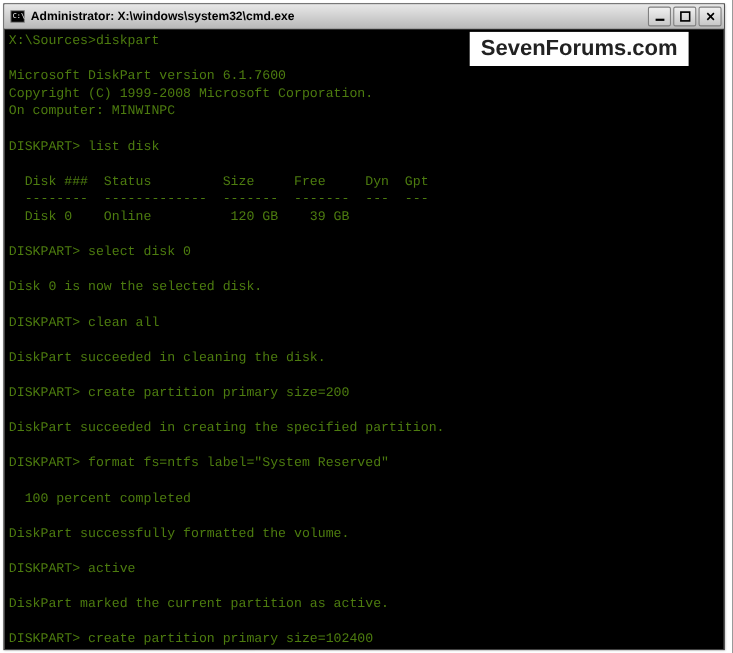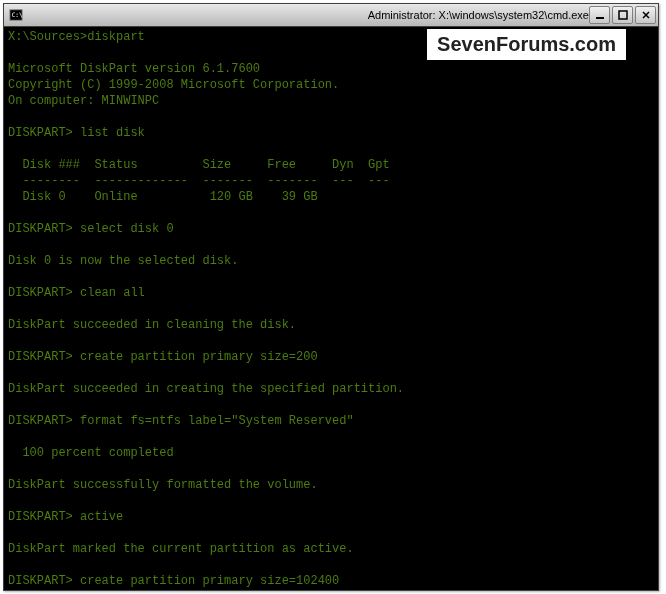--- a/index.html
+++ b/index.html
@@ -43,24 +43,23 @@
       width: 16px;
       height: 16px;
       margin-right: 4px;
       display: inline-flex;
       align-items: center;
       justify-content: center;
     }
     .titlebar-icon svg { width: 14px; height: 14px; }
     .titlebar-text {
       flex: 1;
-      font-weight: normal;
+      font-weight: bold;
       white-space: nowrap;
       overflow: hidden;
-      text-align: right;
     }
     .titlebar-buttons {
       display: flex;
       gap: 2px;
     }
     .tbtn {
       width: 21px;
       height: 18px;
       background: linear-gradient(to bottom, #f0f0f0, #c8c8c8);
       border: 1px solid #808080;

